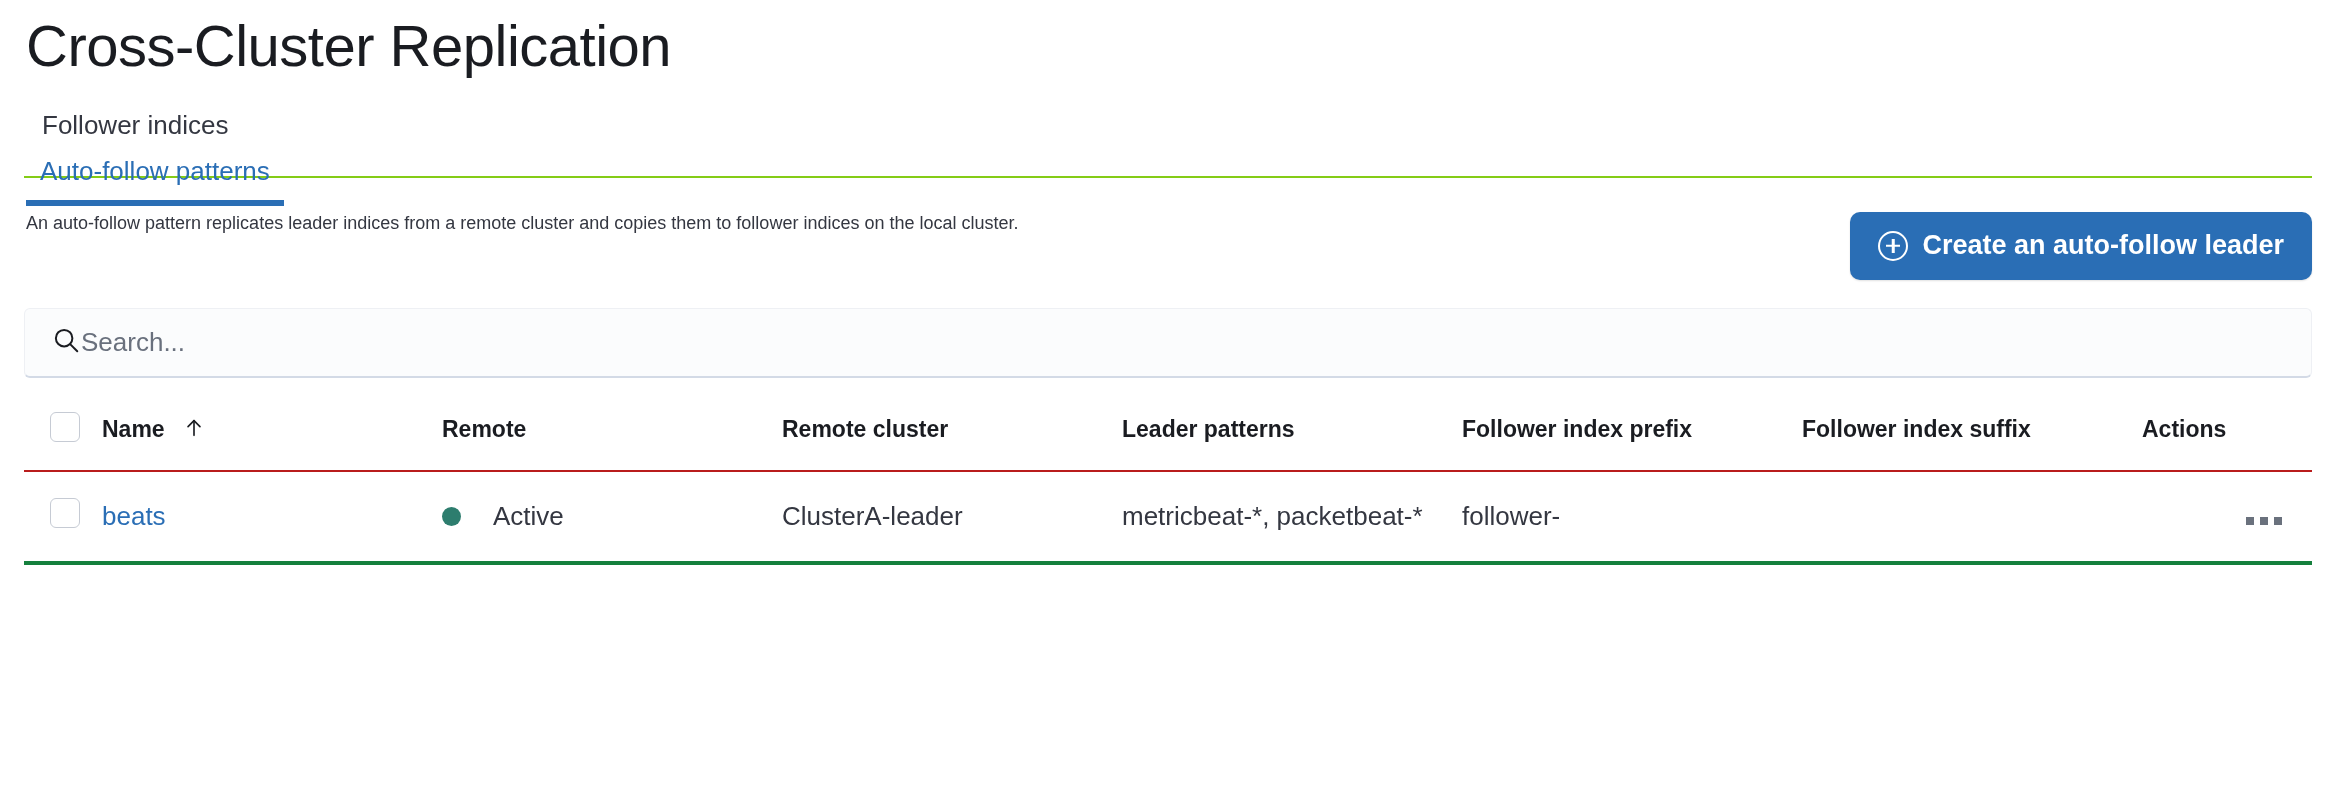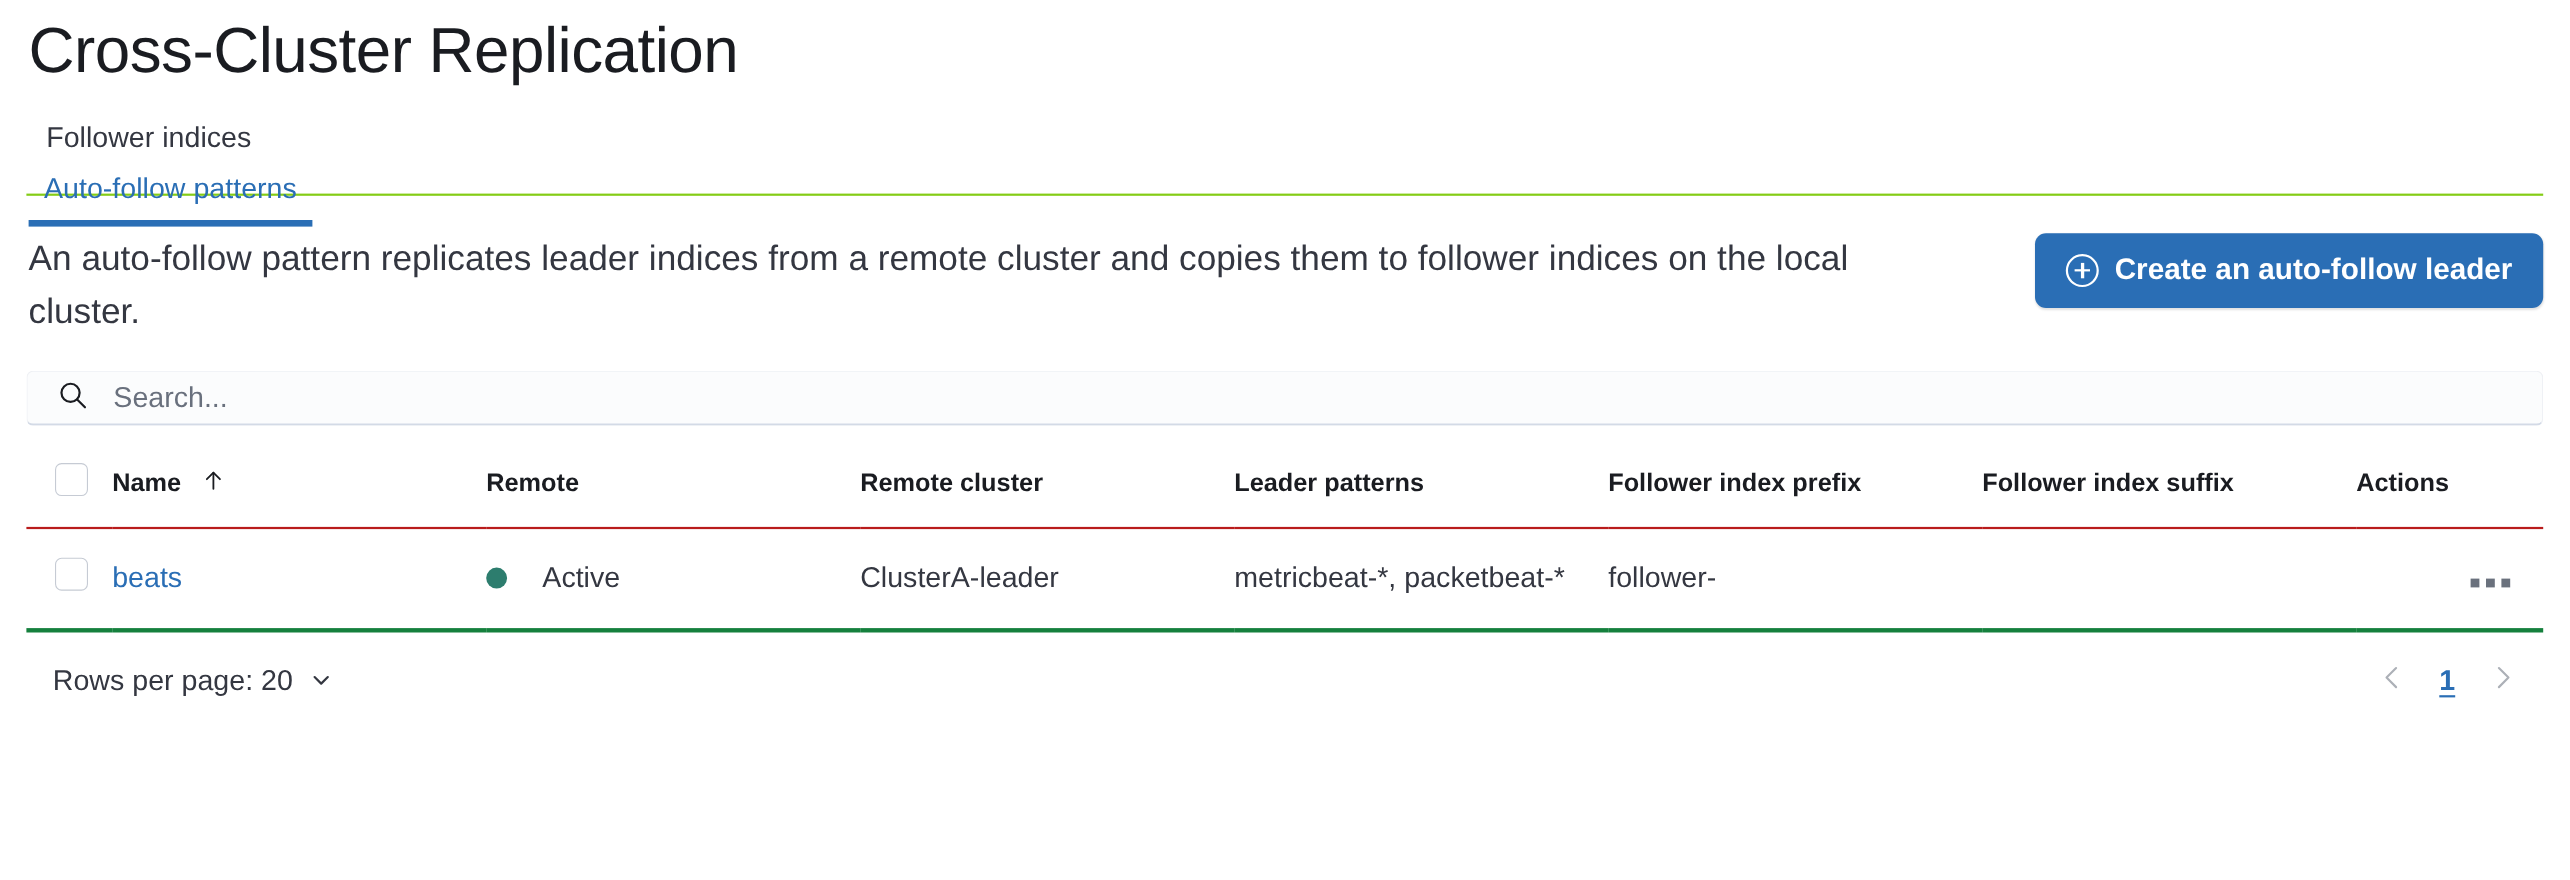--- a/index.html
+++ b/index.html
@@ -66,21 +66,21 @@
 
   
   .desc-row {
     display: flex;
     align-items: flex-start;
     justify-content: space-between;
     margin-top: 32px;
     padding-left: 2px;
   }
   .desc-text {
-    font-size: 32px;
+    font-size: 18px;
     line-height: 1.55;
     color: #343741;
     max-width: 1710px;
   }
   .create-btn {
     flex: 0 0 auto;
     display: inline-flex;
     align-items: center;
     gap: 14px;
     background: #2a6eb5;
@@ -108,29 +108,28 @@
     content: "";
     position: absolute;
     background: #ffffff;
   }
   .plus-circle::before { left: 50%; top: 6px; bottom: 6px; width: 2.5px; transform: translateX(-50%); }
   .plus-circle::after  { top: 50%; left: 6px; right: 6px; height: 2.5px; transform: translateY(-50%); }
 
   
   .search-bar {
     margin-top: 28px;
-    height: 50px;
+    height: 70px;
     background: #fbfcfd;
     border: 1px solid #eef0f4;
     border-bottom: 2px solid #d3dae6;
     border-radius: 6px;
     display: flex;
     align-items: center;
     padding: 0 26px;
-    gap: 22px;
   }
   .search-icon { flex: 0 0 auto; display: block; }
   .search-input {
     flex: 1 1 auto;
     border: none;
     outline: none;
     background: transparent;
     font-size: 26px;
     font-family: inherit;
     color: #343741;
@@ -323,36 +322,14 @@
           <button class="actions-btn">
             <i></i>
             <i></i>
             <i></i>
           </button>
         </td>
       </tr>
     </tbody>
   </table>
 
-  <div class="footer">
-    <button class="rows-per-page">
-      <span>Rows per page: 20</span>
-      <svg width="24" height="24" viewBox="0 0 24 24" fill="none" stroke="#343741" stroke-width="2">
-        <polyline points="6,9.5 12,15.5 18,9.5" stroke-linecap="round" stroke-linejoin="round"></polyline>
-      </svg>
-    </button>
-
-    <div class="pager">
-      <span class="pager-arrow">
-        <svg width="26" height="26" viewBox="0 0 24 24" fill="none" stroke="#69707d" stroke-width="1.8">
-          <polyline points="15,4 7,12 15,20" stroke-linecap="round" stroke-linejoin="round"></polyline>
-        </svg>
-      </span>
-      <button class="pager-page">1</button>
-      <span class="pager-arrow">
-        <svg width="26" height="26" viewBox="0 0 24 24" fill="none" stroke="#69707d" stroke-width="1.8">
-          <polyline points="9,4 17,12 9,20" stroke-linecap="round" stroke-linejoin="round"></polyline>
-        </svg>
-      </span>
-    </div>
-  </div>
 
 </div>
 
 </body></html>

